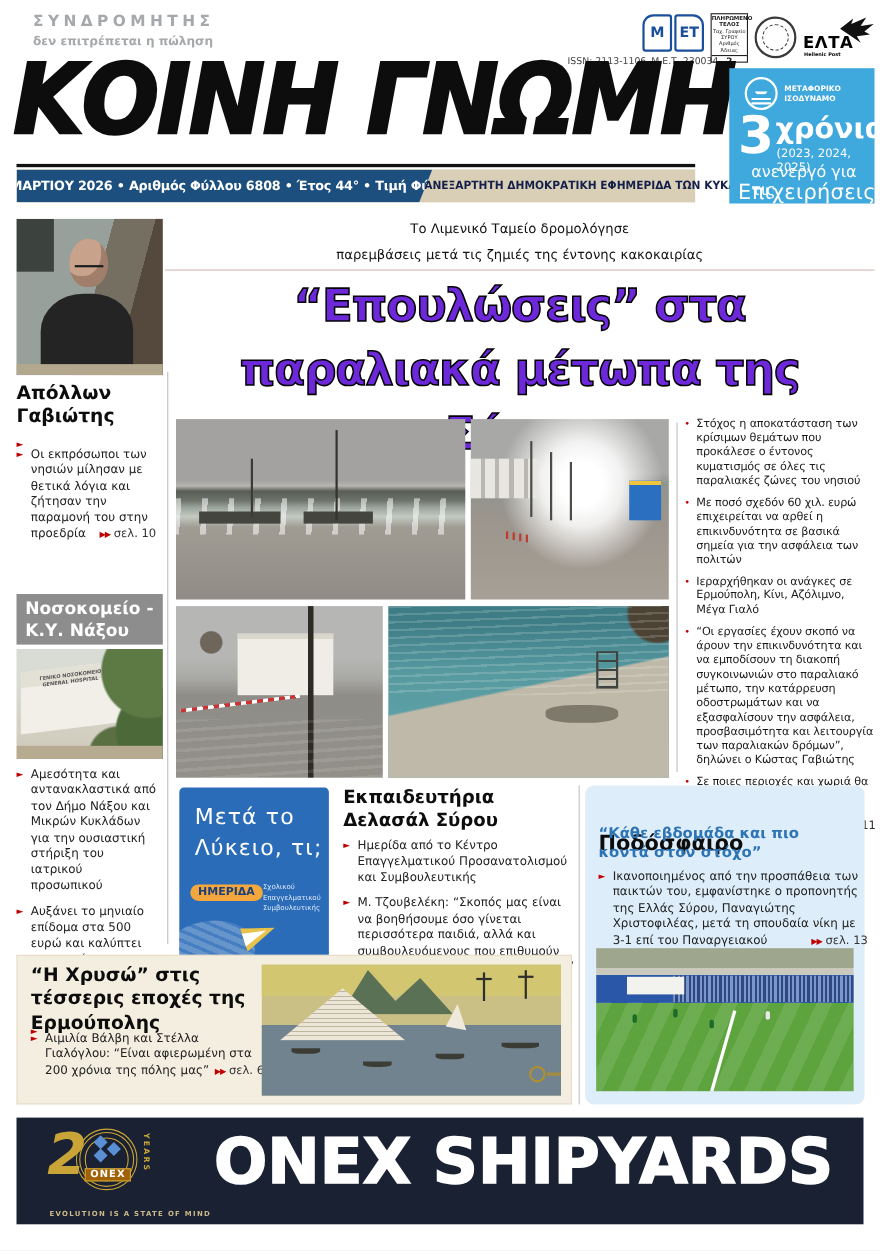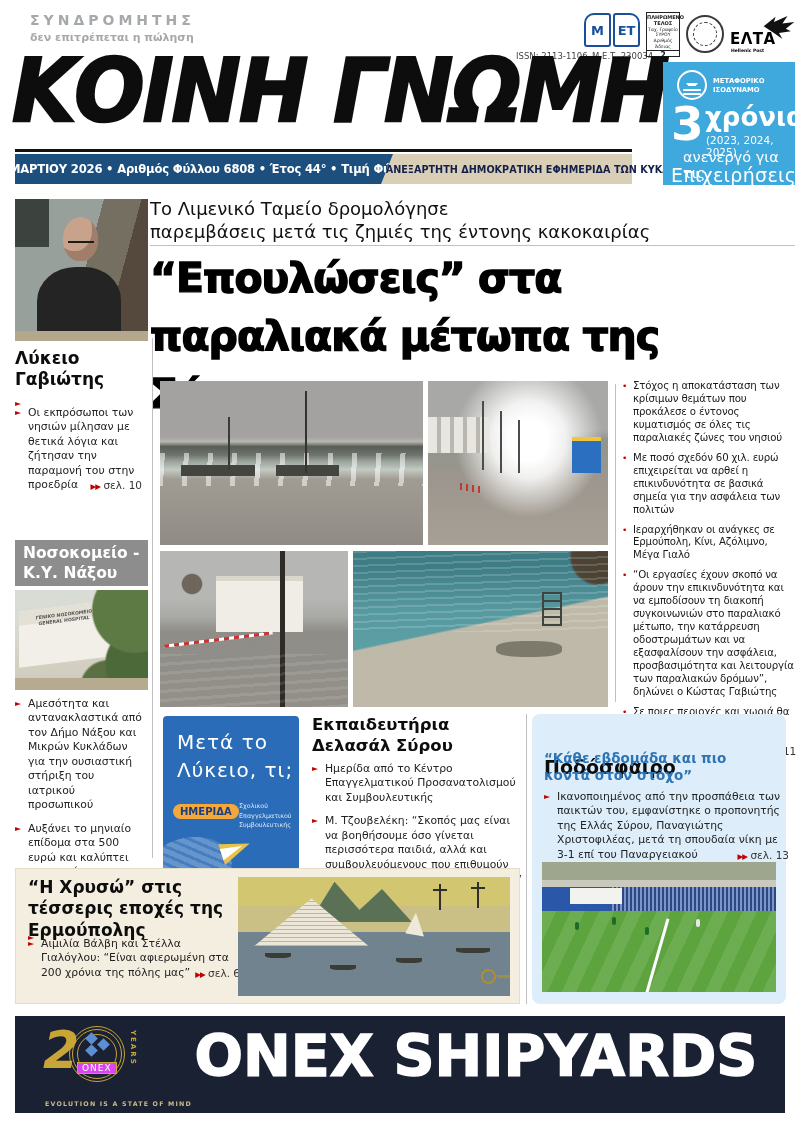--- a/index.html
+++ b/index.html
@@ -47,24 +47,24 @@
   .promo-boat:before{content:"";position:absolute;left:5px;top:-5px;width:2px;height:6px;background:#fff;}
   .promo-wave{position:absolute;left:4px;top:17px;width:18px;height:2px;background:#fff;border-radius:2px;box-shadow:0 4px 0 #fff;}
   .promo-loglbl{position:absolute;left:50px;top:15px;font-size:6.8px;font-weight:bold;line-height:1.3;}
   .promo-num{position:absolute;left:8px;top:38px;font-size:47px;font-weight:bold;line-height:1;}
   .promo-word{position:absolute;left:42px;top:40px;font-size:26px;font-weight:bold;}
   .promo-years{position:absolute;left:43px;top:72px;font-size:10.5px;}
   .promo-l1{position:absolute;left:8px;top:87px;font-size:14.5px;margin-left:12px;}
   .promo-l2{position:absolute;left:8px;top:102px;font-size:19px;letter-spacing:.3px;}
 
   
-  .kicker{left:150px;top:197px;width:645px;font-size:18px;line-height:23px;color:#111;}
+  .kicker{left:150px;top:197px;width:645px;text-align:center;font-size:12px;line-height:23px;color:#111;}
   .kicker-rule{left:150px;top:245px;width:645px;height:1px;background:#d8b9b9;}
-  .headline{left:150px;top:249px;width:645px;font-size:41px;line-height:58px;
-            font-weight:bold;letter-spacing:-1px;color:#000000;-webkit-text-stroke:1.4px #000;}
+  .headline{left:150px;top:249px;width:645px;text-align:center;font-size:41px;line-height:58px;
+            font-weight:bold;letter-spacing:-1px;color:#6d28d9;-webkit-text-stroke:1.4px #000;}
 
   
   .sb-bullet{position:relative;padding-left:13px;font-size:10.8px;line-height:1.34;color:#222;margin-bottom:9px;}
   .bmark{position:absolute;left:0;top:2px;font-size:8px;color:#c00000;}
   .pref{float:right;white-space:nowrap;color:#333;font-size:10.5px;}
   .pref .arr{color:#c00000;font-size:7.5px;letter-spacing:-1px;}
   .sec-head{font-weight:bold;color:#0d0d0d;}
 
   
   .sidebar-photo{left:15px;top:199px;width:133px;height:142px;
@@ -192,22 +192,22 @@
 
   
   .onex{left:15px;top:1016px;width:770px;height:97px;background:#1a2133;}
   .onex-title{position:absolute;left:160px;right:8px;top:12px;text-align:center;color:#fff;font-weight:bold;
               font-size:57px;line-height:1;-webkit-text-stroke:1.5px #fff;letter-spacing:0;white-space:nowrap;}
   .onex-logo{position:absolute;left:28px;top:6px;width:118px;height:74px;}
   .ol-two{position:absolute;left:0;top:2px;font-size:52px;font-weight:bold;font-style:italic;color:#c9a437;line-height:1;}
   .ol-ring{position:absolute;left:26px;top:4px;width:56px;height:56px;border:4px double #c9a437;border-radius:50%;box-sizing:border-box;}
   .ol-ring:before{content:"";position:absolute;inset:4px;border:1.5px solid #c9a437;border-radius:50%;}
   .ol-diamond{position:absolute;width:9px;height:9px;background:#5b8fd4;transform:rotate(45deg);}
-  .ol-onex{position:absolute;left:34px;top:40px;background:#d946ef;border:1px solid #c9a437;color:#fff;
-           font-size:9px;font-weight:normal;padding:0 4px;letter-spacing:1px;}
+  .ol-onex{position:absolute;left:34px;top:40px;background:#a16207;border:1px solid #c9a437;color:#fff;
+           font-size:9px;font-weight:bold;padding:0 4px;letter-spacing:1px;}
   .ol-years{position:absolute;left:86px;top:8px;writing-mode:vertical-rl;font-size:7px;color:#c9a437;
             font-weight:bold;letter-spacing:2px;}
   .onex-motto{position:absolute;left:30px;top:84px;font-size:6.3px;color:#cbb98a;letter-spacing:1.2px;font-weight:bold;}
 </style>
 </head>
 <body>
 
 <div class="page">
 
   <div class="abs subscriber">ΣΥΝΔΡΟΜΗΤΗΣ</div>
@@ -277,21 +277,21 @@
     <div>παραλιακά μέτωπα της Σύρου</div>
   </div>
 
   <div class="abs sidebar-photo photo">
     <div class="sp-window"></div>
     <div class="sp-torso"></div>
     <div class="sp-head"></div>
     <div class="sp-glasses"></div>
     <div class="sp-desk"></div>
   </div>
-  <div class="abs gav-head sec-head">Λύκειο Γαβιώτης</div>
+  <div class="abs gav-head sec-head">Απόλλων Γαβιώτης</div>
 
   <div class="abs gav-bullets">
     <div class="sb-bullet">
       <span class="bmark">►</span>
     </div>
     <div class="sb-bullet">
       <span class="bmark">►</span>
       <span>Οι εκπρόσωποι των νησιών μίλησαν με θετικά λόγια και ζήτησαν την παραμονή του στην προεδρία</span>
       <span class="pref"><span class="arr">▶▶</span> <span>σελ. 10</span></span>
     </div>

